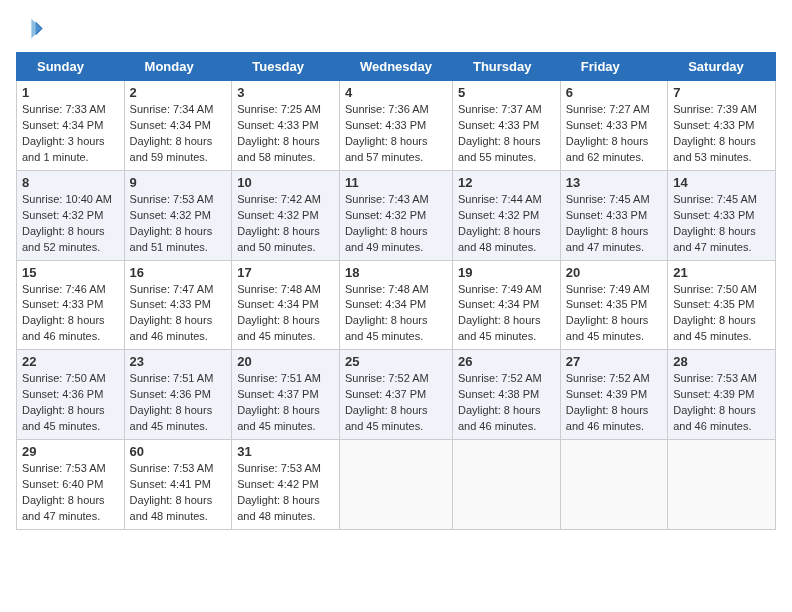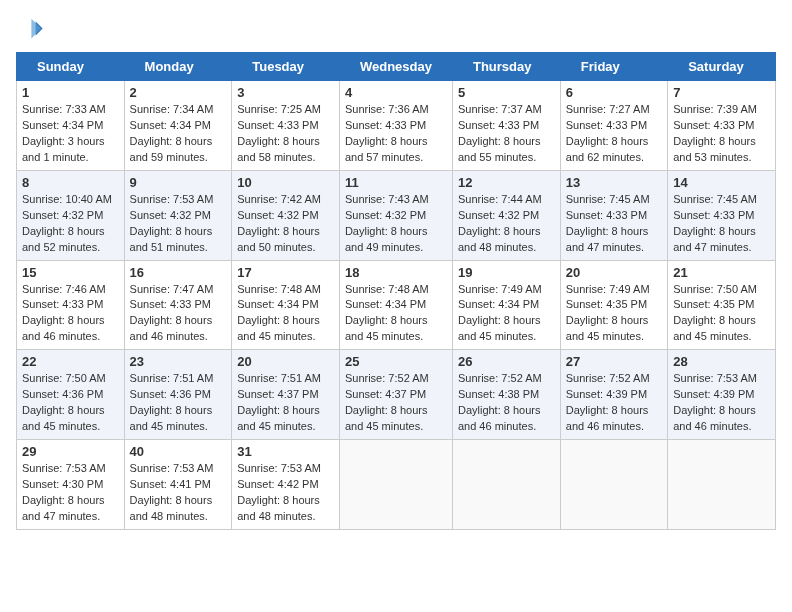--- a/index.html
+++ b/index.html
@@ -351,26 +351,26 @@
           <span>Sunset: </span><span>4:39 PM</span><br>
           <span>Daylight: 8 hours and 46 minutes.</span>
         </div>
       </td>
       </tr>
       <tr>
         <td>
         <span class="day-number">29</span>
         <div class="day-info">
           <span>Sunrise: </span><span>7:53 AM</span><br>
-          <span>Sunset: </span><span>4:30 PM</span><br>
+          <span>Sunset: </span><span>6:40 PM</span><br>
           <span>Daylight: 8 hours and 47 minutes.</span>
         </div>
       </td>
         <td>
-        <span class="day-number">40</span>
+        <span class="day-number">60</span>
         <div class="day-info">
           <span>Sunrise: </span><span>7:53 AM</span><br>
           <span>Sunset: </span><span>4:41 PM</span><br>
           <span>Daylight: 8 hours and 48 minutes.</span>
         </div>
       </td>
         <td>
         <span class="day-number">31</span>
         <div class="day-info">
           <span>Sunrise: </span><span>7:53 AM</span><br>

